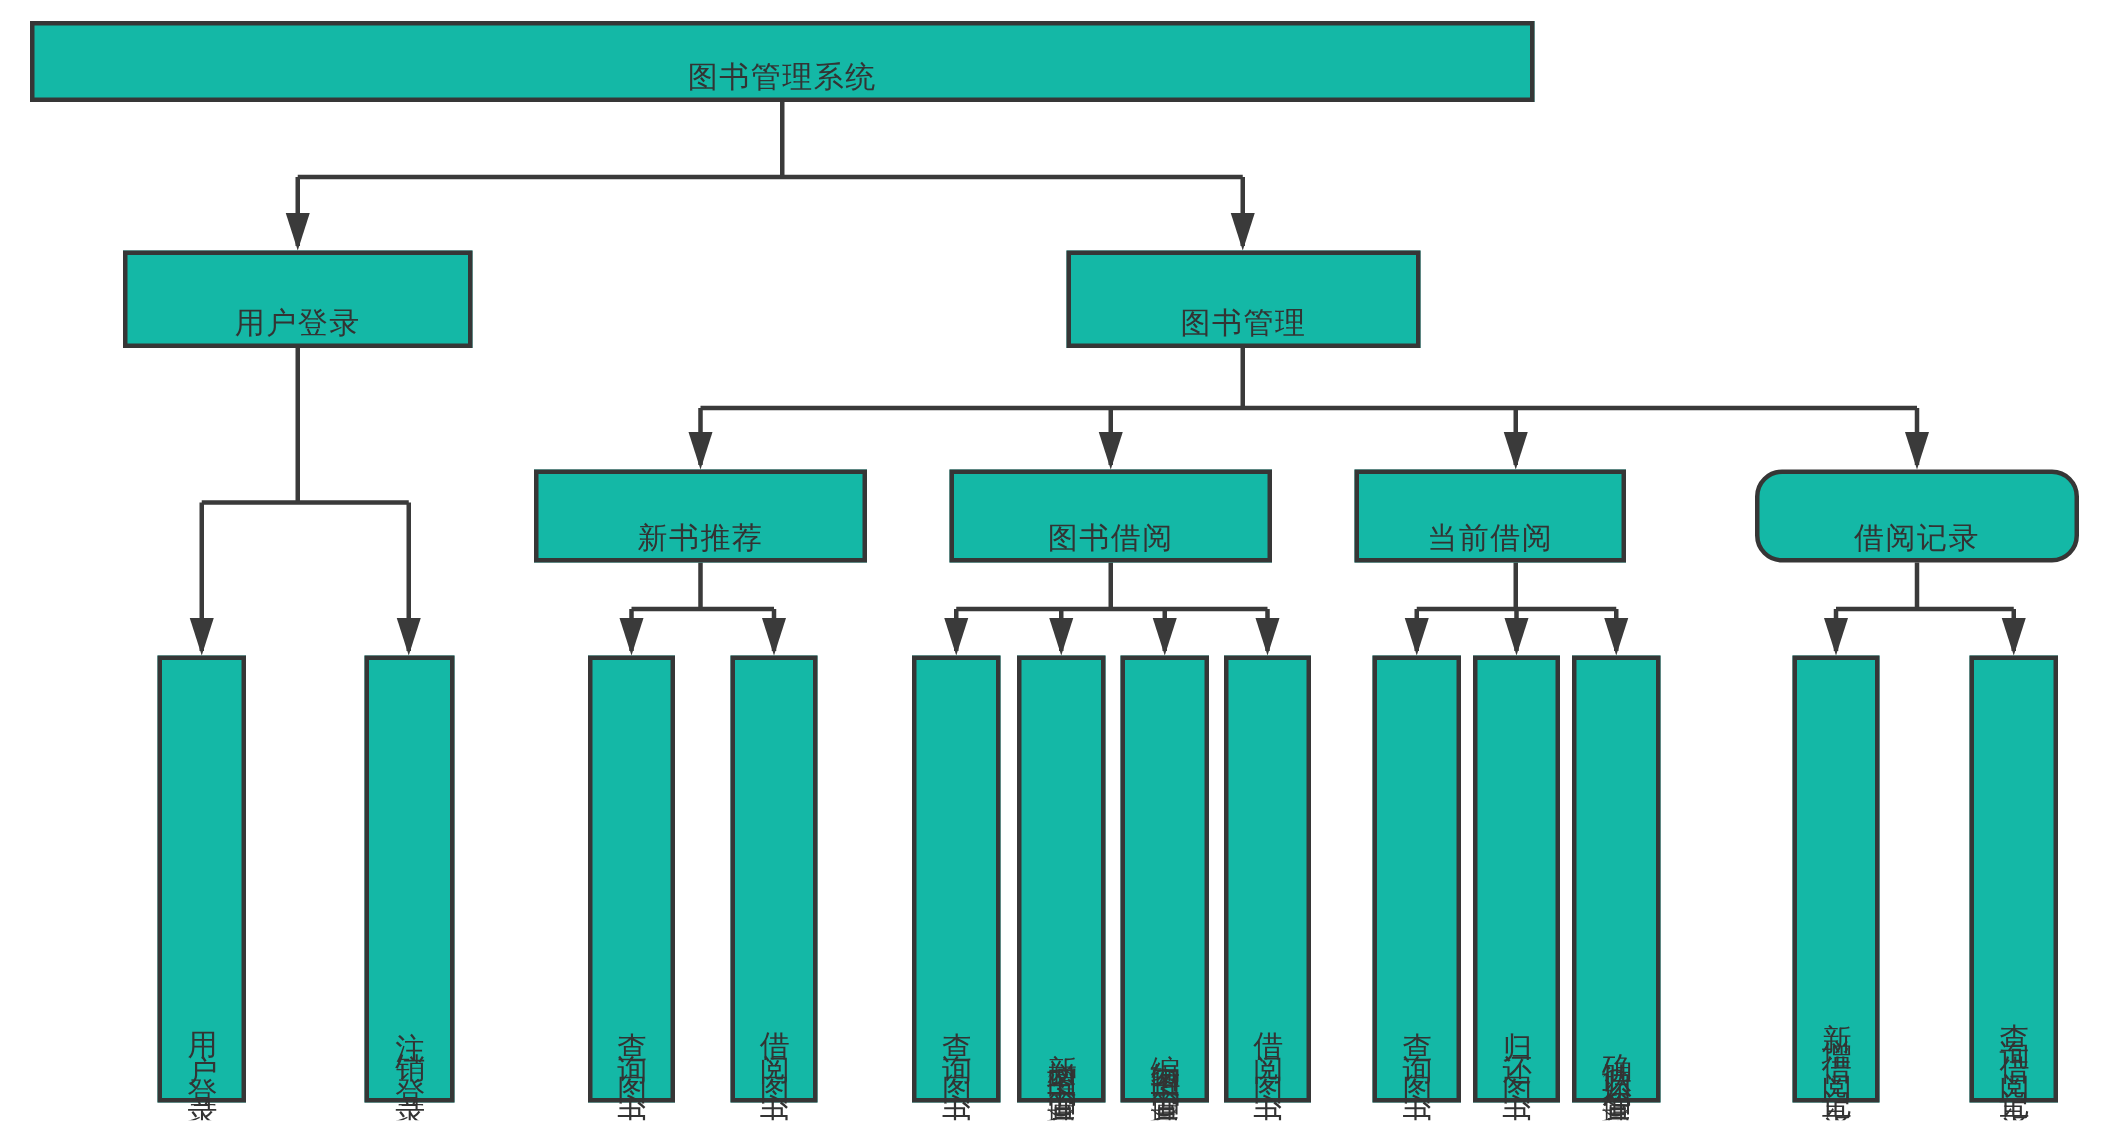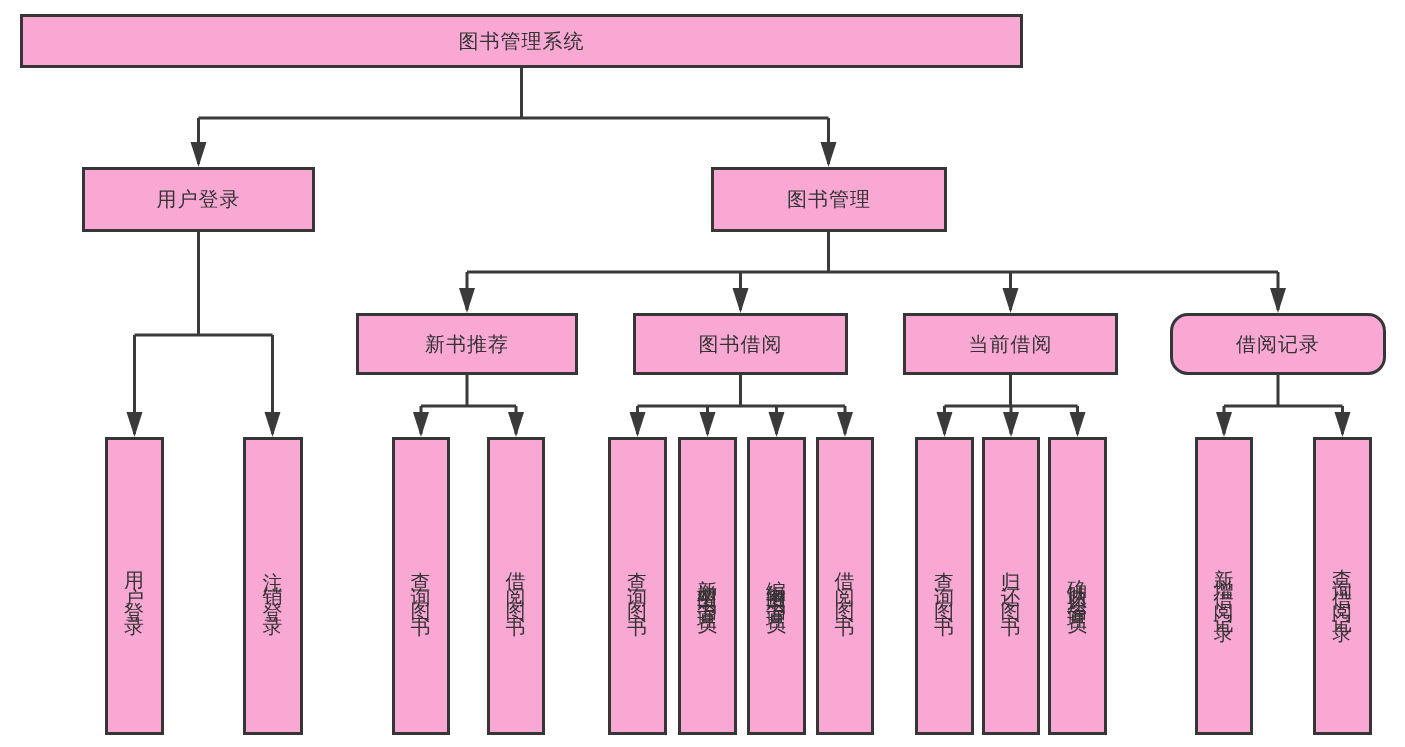--- a/index.html
+++ b/index.html
@@ -17,24 +17,24 @@
   }
   .connectors {
     position: absolute;
     left: 0;
     top: 0;
     z-index: 1;
   }
   .node {
     position: absolute;
     box-sizing: border-box;
-    background: #f9a8d4;
+    background: #14b8a6;
     border: 3px solid #363636;
     display: flex;
-    align-items: center;
+    align-items: flex-end;
     justify-content: center;
     z-index: 2;
   }
   .node.hbox span {
     font-size: 20px;
     color: #333333;
     letter-spacing: 1px;
     white-space: nowrap;
   }
   .node.vbox span {
@@ -48,21 +48,21 @@
   .node.s4 span { letter-spacing: 15px; }
   .node.s6 span { letter-spacing: 11px; }
   .node.s9 span { letter-spacing: 5px; }
 
   
   .n-root   { left: 20px;   top: 14px;  width: 1003px; height: 54px; }
   .n-login  { left: 82px;   top: 167px; width: 233px;  height: 65px; }
   .n-mgmt   { left: 711px;  top: 167px; width: 236px;  height: 65px; }
   .n-g0     { left: 356px;  top: 313px; width: 222px;  height: 62px; }
   .n-g1     { left: 633px;  top: 313px; width: 215px;  height: 62px; }
-  .n-g2     { left: 903px;  top: 313px; width: 215px;  height: 62px; }
+  .n-g2     { left: 903px;  top: 313px; width: 181px;  height: 62px; }
   .n-g3     { left: 1170px; top: 313px; width: 216px;  height: 62px; border-radius: 18px; }
 
   
   .vbox { top: 437px; height: 298px; }
   .l-b0c0 { left: 105px;  width: 59px; }
   .l-b0c1 { left: 243px;  width: 60px; }
   .l-g0c0 { left: 392px;  width: 58px; }
   .l-g0c1 { left: 487px;  width: 58px; }
   .l-g1c0 { left: 608px;  width: 59px; }
   .l-g1c1 { left: 678px;  width: 59px; }

